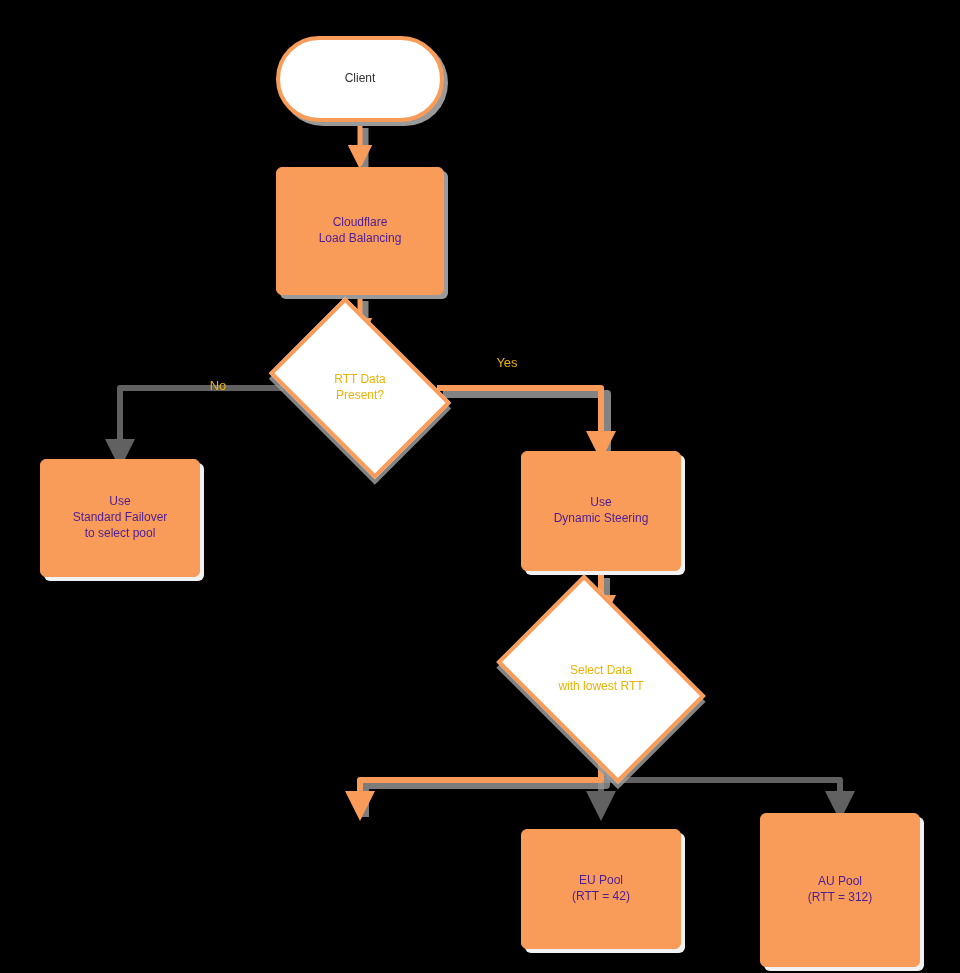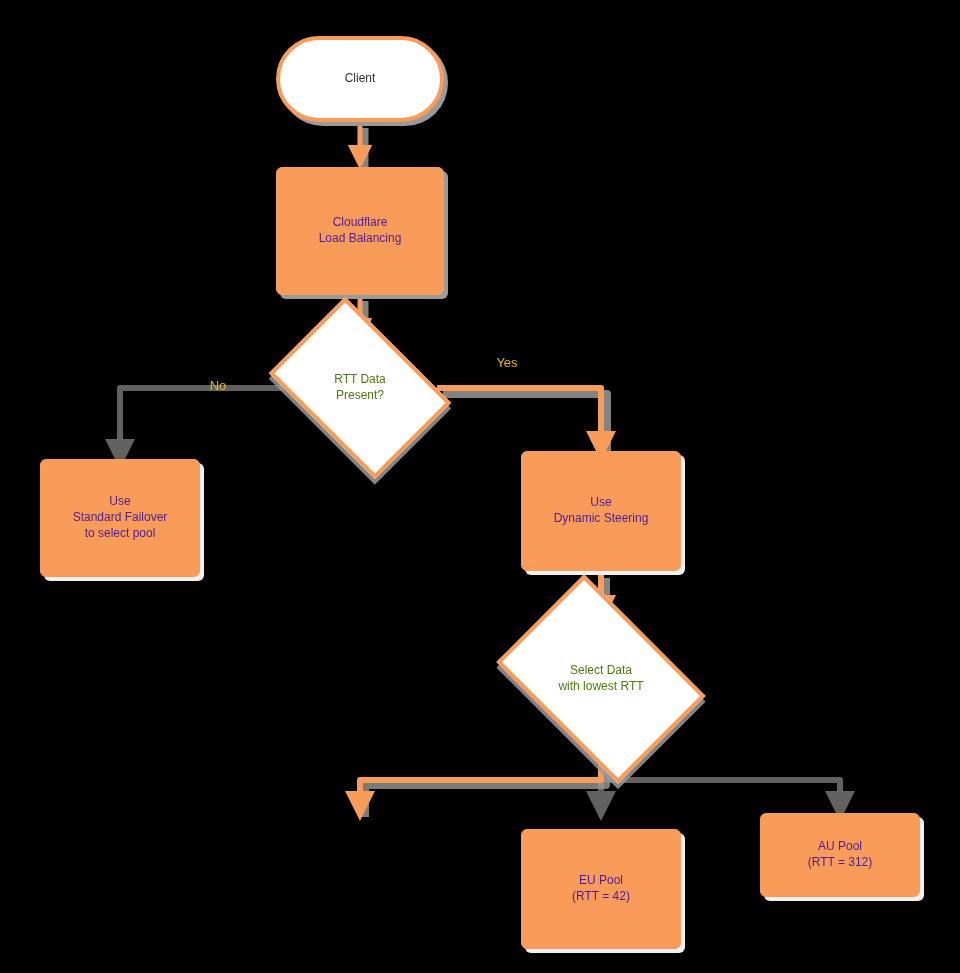--- a/index.html
+++ b/index.html
@@ -55,21 +55,21 @@
     background: #FFFFFF;
     border: 4px solid #F99C5A;
     border-radius: 70px;
     color: #333333;
     box-shadow: 4px 4px 0 0 #9A9A9A;
   }
   
   .node.decision {
     background: transparent;
     border: none;
-    color: #4d7c0f;
+    color: #eab308;
   }
   .node.decision .diamond-shape {
     position: absolute;
     left: 0;
     top: 0;
     width: 100%;
     height: 100%;
     background: #FFFFFF;
     border: 4px solid #F99C5A;
     transform: rotate(45deg);
@@ -187,18 +187,18 @@
     <span class="label">Select Data
 with lowest RTT</span>
   </div>
 
 
   <div class="node process light-shadow" style="left:521px; top:813px; width:160px; height:120px;margin-top:16px;">
     <span class="label">EU Pool
 (RTT = 42)</span>
   </div>
 
-  <div class="node process light-shadow" style="left:760px; top:813px; width:160px; height:84px;">
+  <div class="node process light-shadow" style="left:760px; top:813px; width:160px; height:154px;">
     <span class="label">AU Pool
 (RTT = 312)</span>
   </div>
 
 </div>
 
 </body></html>

